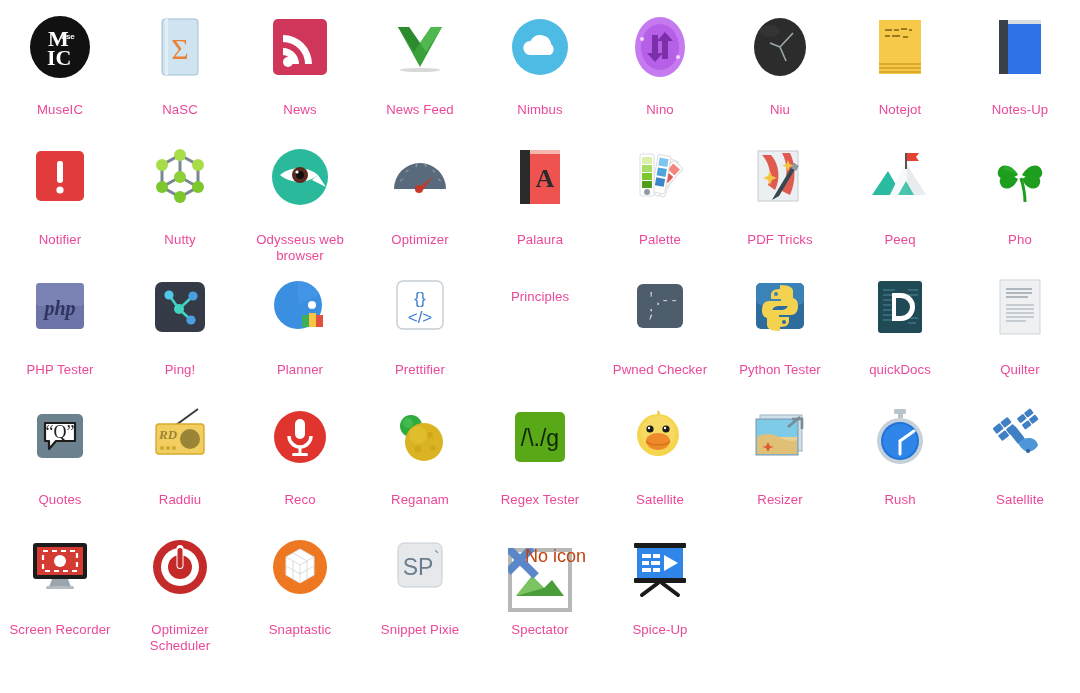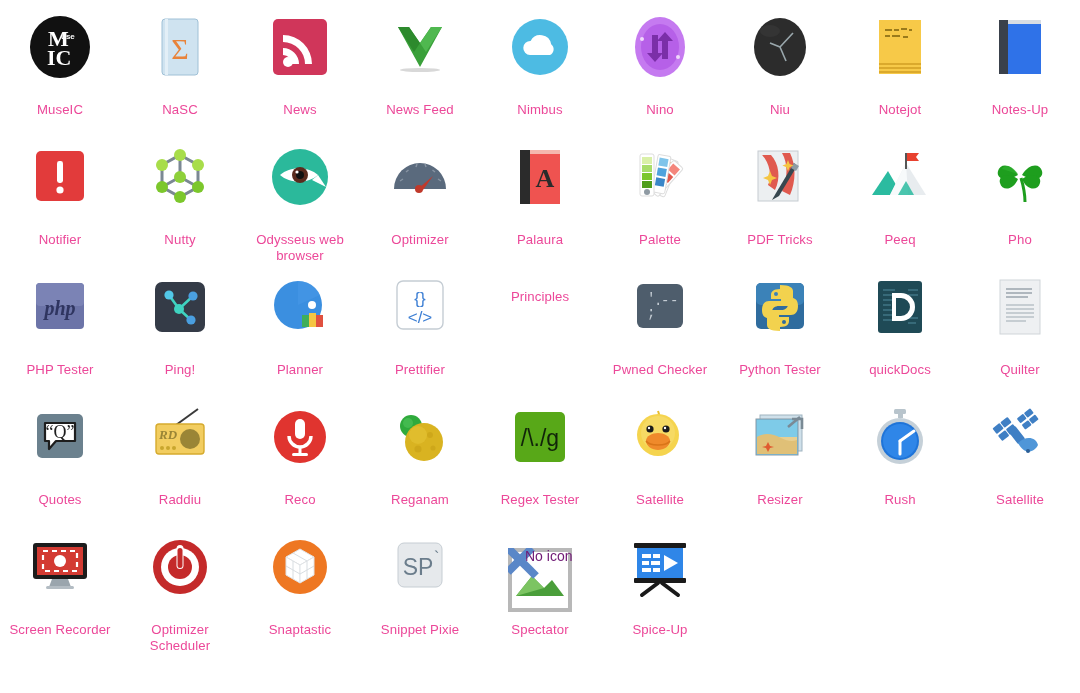--- a/index.html
+++ b/index.html
@@ -46,21 +46,21 @@
   
   .noicon{
     width:100%;height:100%;
     display:flex;align-items:center;justify-content:flex-start;
     margin-top:-22px;
   }
   .noicon .brk{
     width:16px;height:16px;flex:0 0 auto;margin-right:1px;
   }
   .noicon .txt{
-    font-size:14px;color:#701a75;white-space:nowrap;
+    font-size:18px;color:#c2410c;white-space:nowrap;
   }
 </style>
 </head>
 <body>
 
 <div id="grid">
     <div class="cell">
       <div class="ico">
         <svg viewBox="0 0 64 64">
           <ellipse cx="32" cy="32" rx="30" ry="31" fill="#111"></ellipse>

